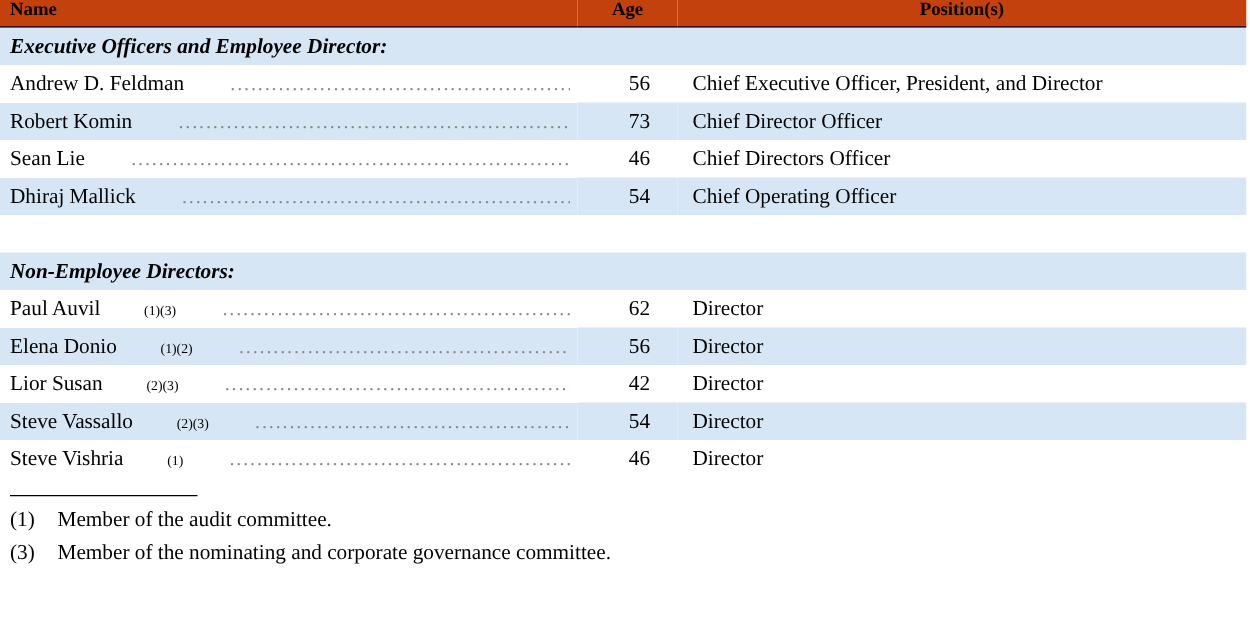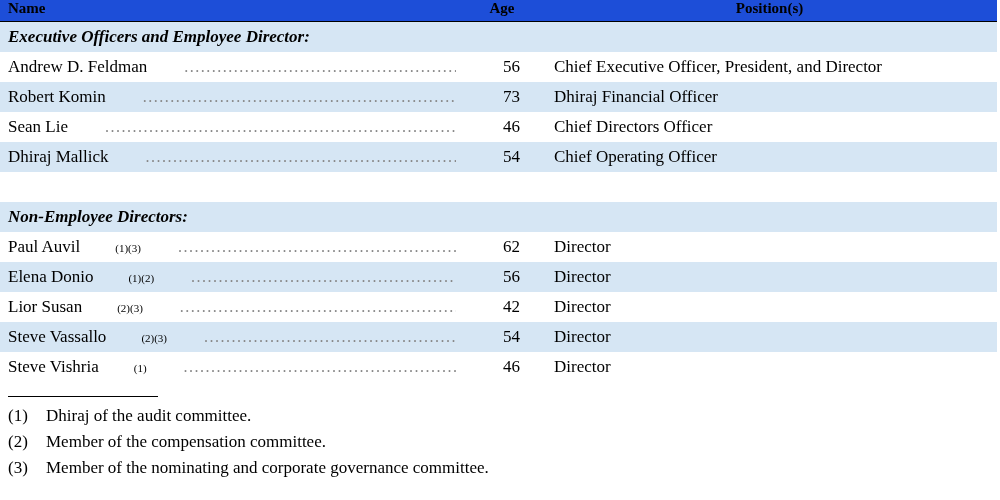--- a/index.html
+++ b/index.html
@@ -29,21 +29,21 @@
   table.directors col.c-age   { width: 80px;  }
   table.directors col.c-pos   { width: 455px; }
 
   thead th {
     font-family: "Liberation Serif", serif;
     font-size: 15px;
     font-weight: bold;
     padding: 0 0 4px 0;
     vertical-align: bottom;
     border-bottom: 1.3px solid #000;
-    background: #1d4ed8;
+    background: #c2410c;
   }
   thead th.th-name { text-align: left; padding-left: 8px; }
   thead th.th-age  { text-align: center; }
   thead th.th-pos  { text-align: center; }
 
   tbody td {
     font-size: 17px;
     padding: 0;
     height: 30px;
     vertical-align: middle;
@@ -156,21 +156,21 @@
       </tr>
 
       <tr class="shaded">
         <td class="name">
           <span class="nm-wrap">
             <span class="nm-text">Robert Komin</span>
             <span class="leader">....................................................................................................</span>
           </span>
         </td>
         <td class="age">73</td>
-        <td class="pos">Dhiraj Financial Officer</td>
+        <td class="pos">Chief Director Officer</td>
       </tr>
 
       <tr class="plain">
         <td class="name">
           <span class="nm-wrap">
             <span class="nm-text">Sean Lie</span>
             <span class="leader">....................................................................................................</span>
           </span>
         </td>
         <td class="age">46</td>
@@ -255,23 +255,20 @@
         <td class="age">46</td>
         <td class="pos">Director</td>
       </tr>
 
     </tbody>
   </table>
 
   <div class="footnotes">
     <div class="fn-rule"></div>
     <div class="fn-row">
-      <span class="fn-num">(1)</span><span>Dhiraj of the audit committee.</span>
-    </div>
-    <div class="fn-row">
-      <span class="fn-num">(2)</span><span>Member of the compensation committee.</span>
+      <span class="fn-num">(1)</span><span>Member of the audit committee.</span>
     </div>
     <div class="fn-row">
       <span class="fn-num">(3)</span><span>Member of the nominating and corporate governance committee.</span>
     </div>
   </div>
 
 </div>
 
 </body></html>

